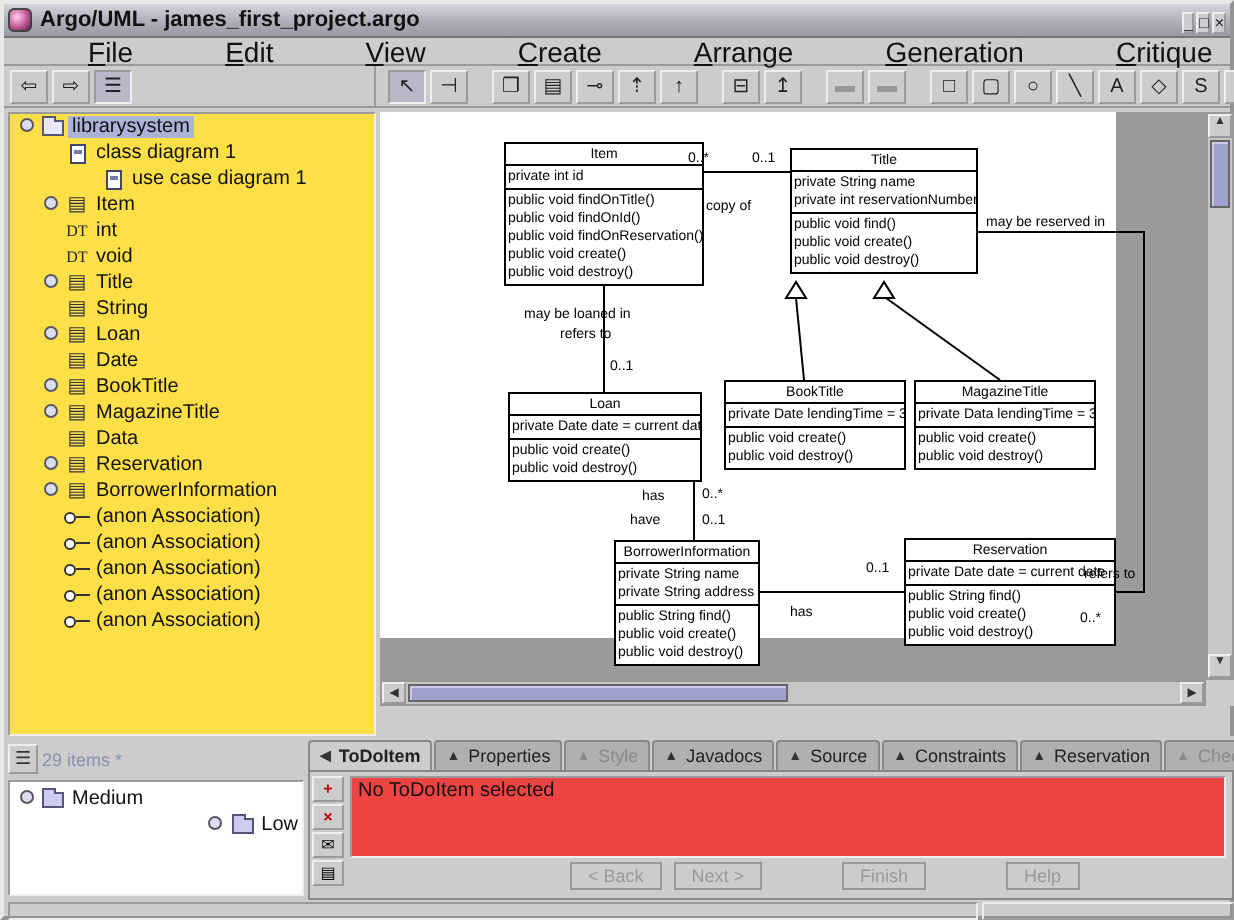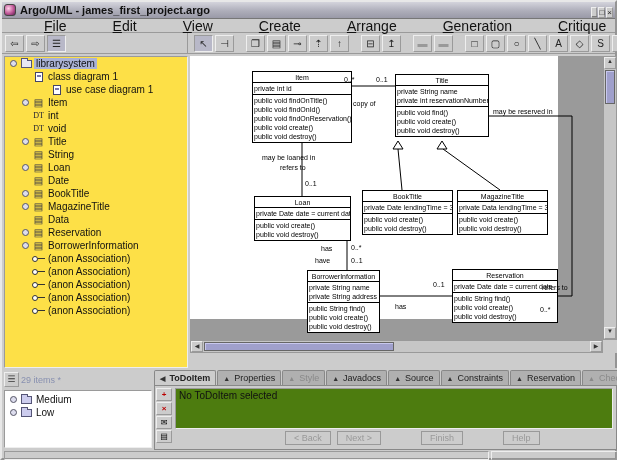--- a/index.html
+++ b/index.html
@@ -125,21 +125,21 @@
   .ptab.active { background:#cccccc; font-weight:bold; }
   .ptab.disabled { color:#8a8a8a; }
   .ptab.disabled .tab-tri { color:#8a8a8a; }
   .details-body { position:absolute; left:0; top:15px; width:463px; height:65px;
     border:1px solid #888; background:#cccccc; display:flex; }
   .todo-toolstrip { width:20px; flex:0 0 auto; display:flex; flex-direction:column; gap:1px; padding:2px 1px; }
   .strip-btn { width:16px; height:13px; background:#ccc; border:1px outset #eee; font-size:8px;
     line-height:11px; text-align:center; position:relative; }
   .strip-btn .red { color:#b00; font-weight:bold; }
   .details-content { flex:1; display:flex; flex-direction:column; padding:2px 3px 2px 0; }
-  .message-area { flex:1; background:#4d7c0f; border:1px inset #eee; font-size:10px; color:#111;
+  .message-area { flex:1; background:#ef4444; border:1px inset #eee; font-size:10px; color:#111;
     padding:1px 3px; }
   .wizard-row { height:18px; display:flex; align-items:center; gap:6px; padding-left:110px; }
   .wiz-btn { height:14px; padding:0 8px; font-size:9px; line-height:12px; color:#999;
     background:#ccc; border:1px solid #999; }
   .wiz-gap { width:28px; }
 
   
   .statusbar { position:absolute; left:2px; top:449px; width:613px; height:9px; display:flex; gap:2px; }
   .status-left { flex:1; border:1px inset #eee; }
   .status-right { width:126px; border:1px outset #eee; }
@@ -479,21 +479,21 @@
       <span class="todo-count">29 items *</span>
     </div>
     <div class="todo-tree" id="todo-tree">
         <div class="tree-row" style="padding-left: 2px;">
           <span class="gutter"><span class="expander"></span></span>
           <span class="tree-icon">
             <span class="icon-folder lavender"></span>
           </span>
           <span class="tree-label">Medium</span>
         </div>
-        <div class="tree-row" style="padding-left: 2px;">
+        <div class="tree-row" style="padding-left: 2px; justify-content: flex-end;">
           <span class="gutter"><span class="expander"></span></span>
           <span class="tree-icon">
             <span class="icon-folder lavender"></span>
           </span>
           <span class="tree-label">Low</span>
         </div>
       </div>
   </div>
 
   <div class="details-pane">

